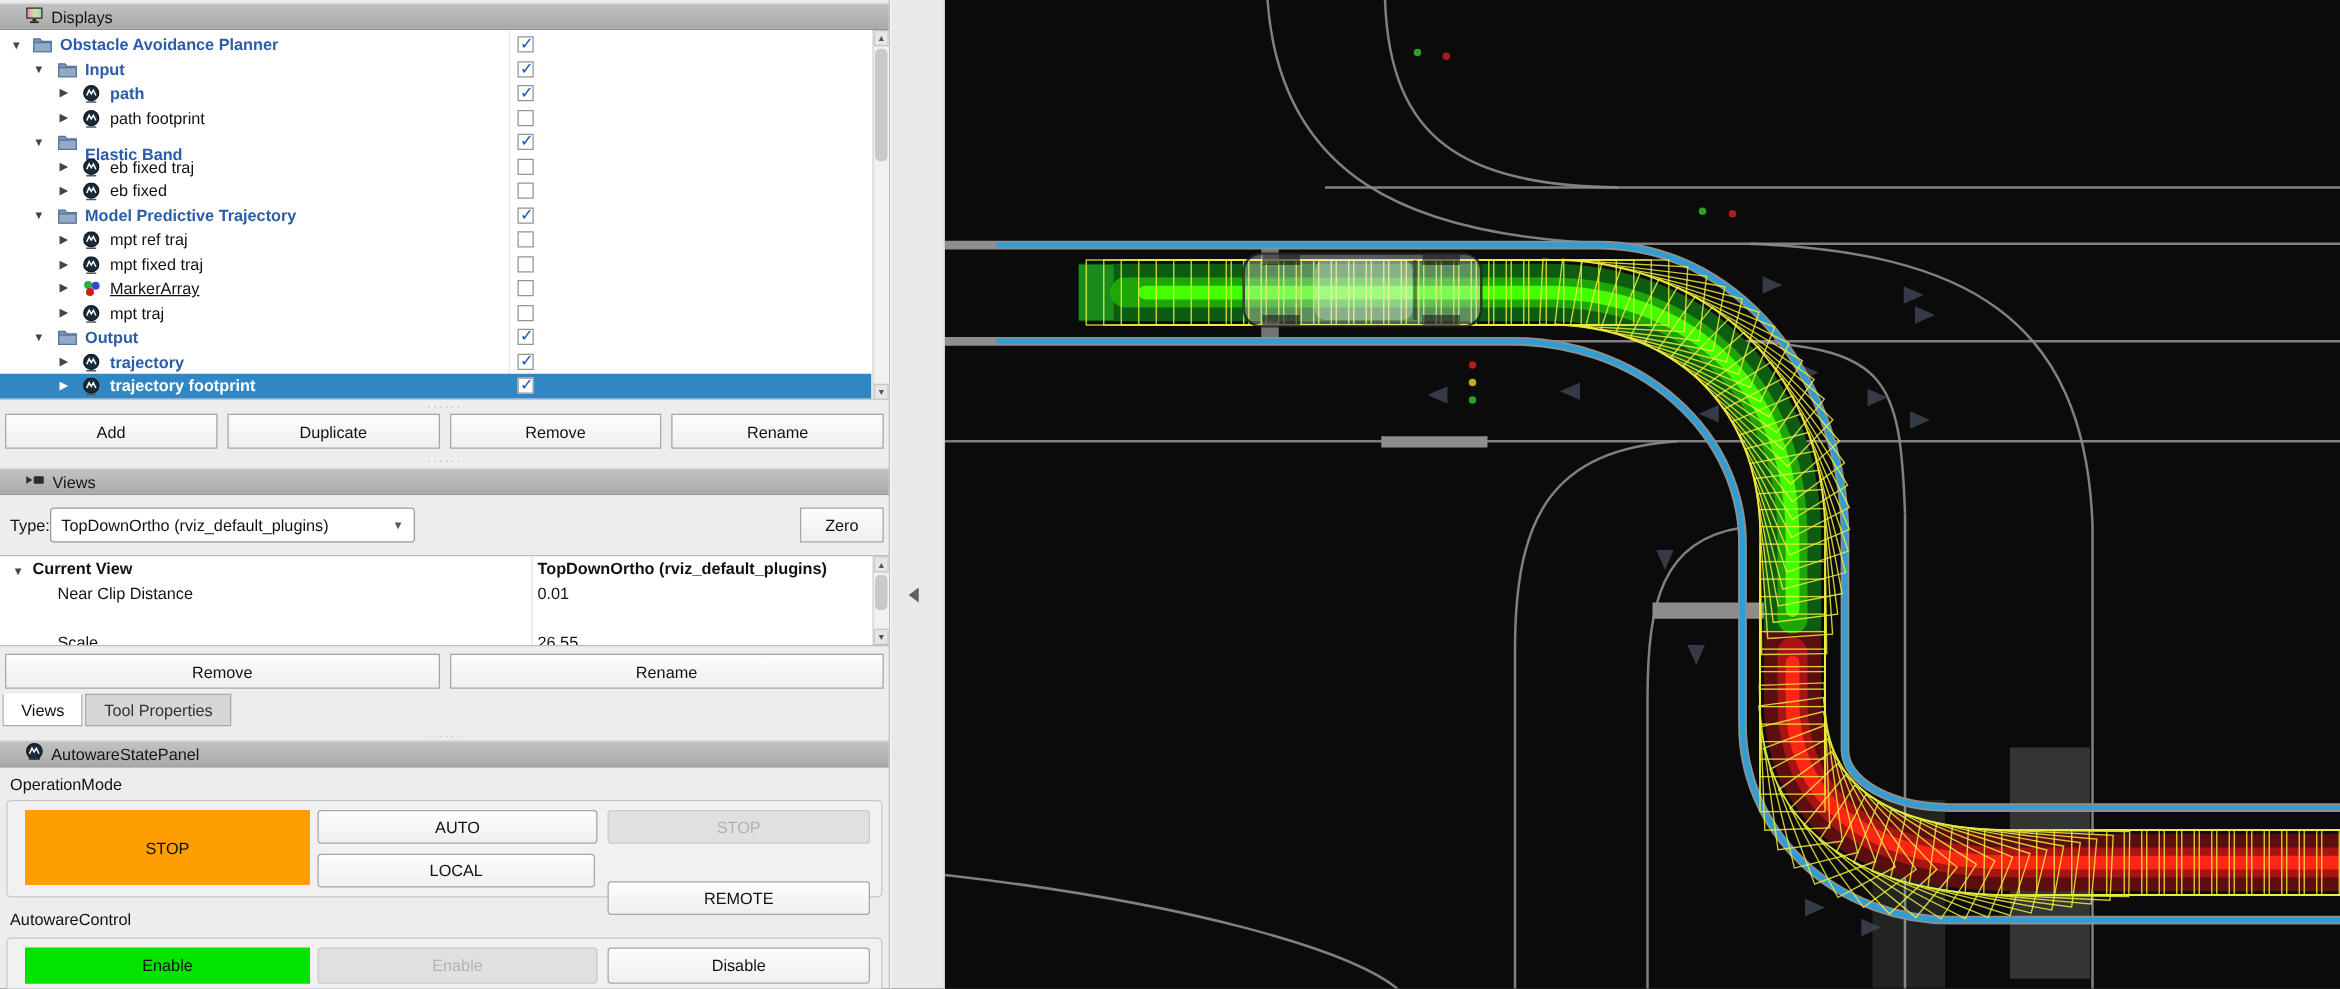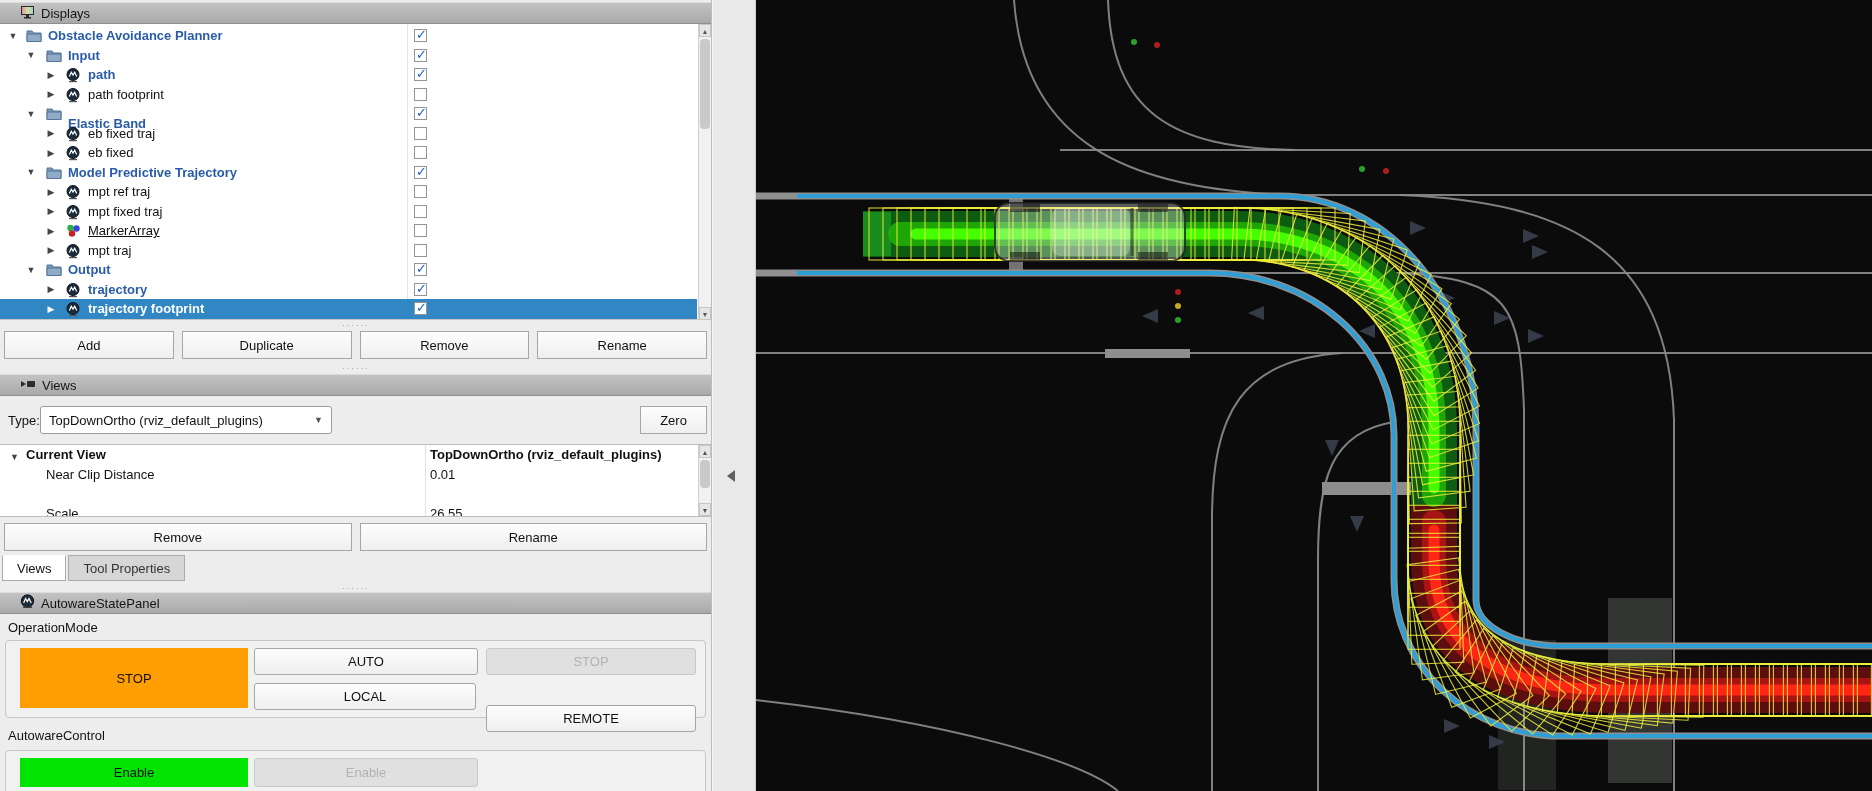--- a/index.html
+++ b/index.html
@@ -362,20 +362,21 @@
 
     <span class="sec-label" style="top:728px;">AutowareControl</span>
     <div class="groupbox" style="top:750px; height:48px;"></div>
     <div class="flatbtn" id="ac-status" style="left: 20px; top: 758px; width: 228px; height: 29px; background: rgb(0, 228, 0);">Enable</div>
     <div id="ac-buttons"></div>
   <div class="statebtn" style="left: 254px; top: 648px; width: 224px; height: 27px;">AUTO</div>
       <div class="statebtn disabled" style="left: 486px; top: 648px; width: 210px; height: 27px;">STOP</div>
       <div class="statebtn" style="left: 254px; top: 655px; width: 222px; height: 27px; margin-top: 28px;">LOCAL</div>
       <div class="statebtn" style="left: 486px; top: 681px; width: 210px; height: 27px; margin-top: 24px;">REMOTE</div>
       <div class="statebtn disabled" style="left: 254px; top: 758px; width: 224px; height: 29px;">Enable</div>
+      <div class="statebtn" style="left: 486px; top: 758px; width: 210px; height: 29px;">Disable</div>
     </div>
 
   <div class="gutter">
     <div class="collapse"></div>
   </div>
 
   <div class="viewport">
     <svg id="scene" width="1116" height="791" viewBox="756 0 1116 791">
       <rect x="756" y="0" width="1116" height="791" id="scene-bg" fill="#0b0b0b"></rect>
       <g id="map-lines">

